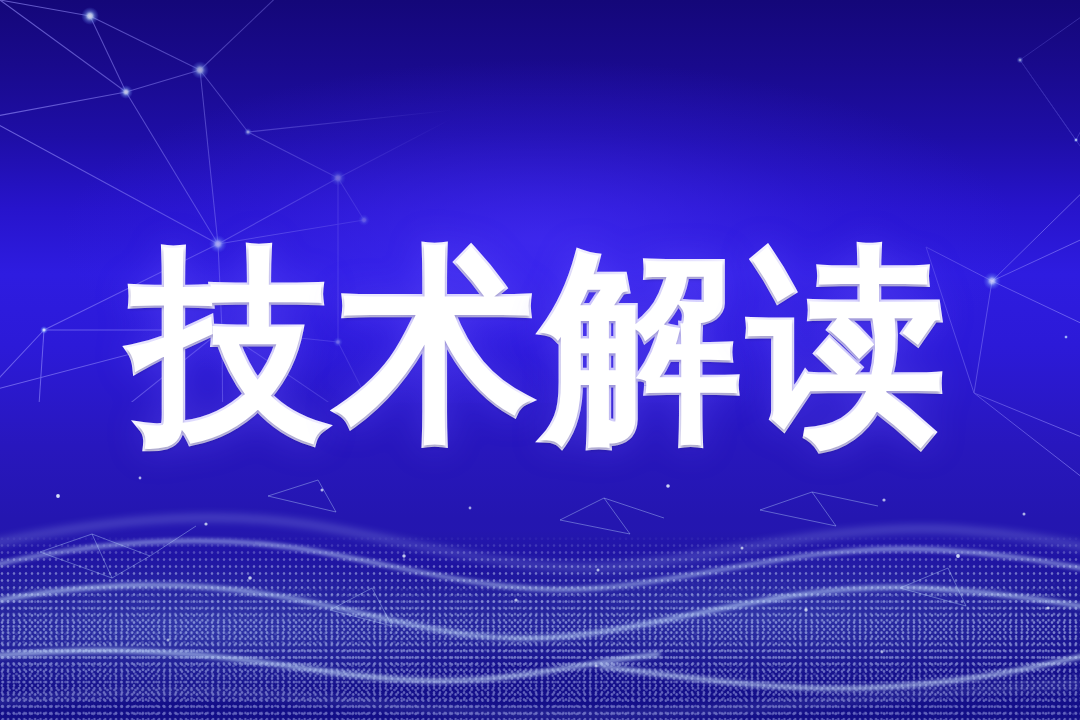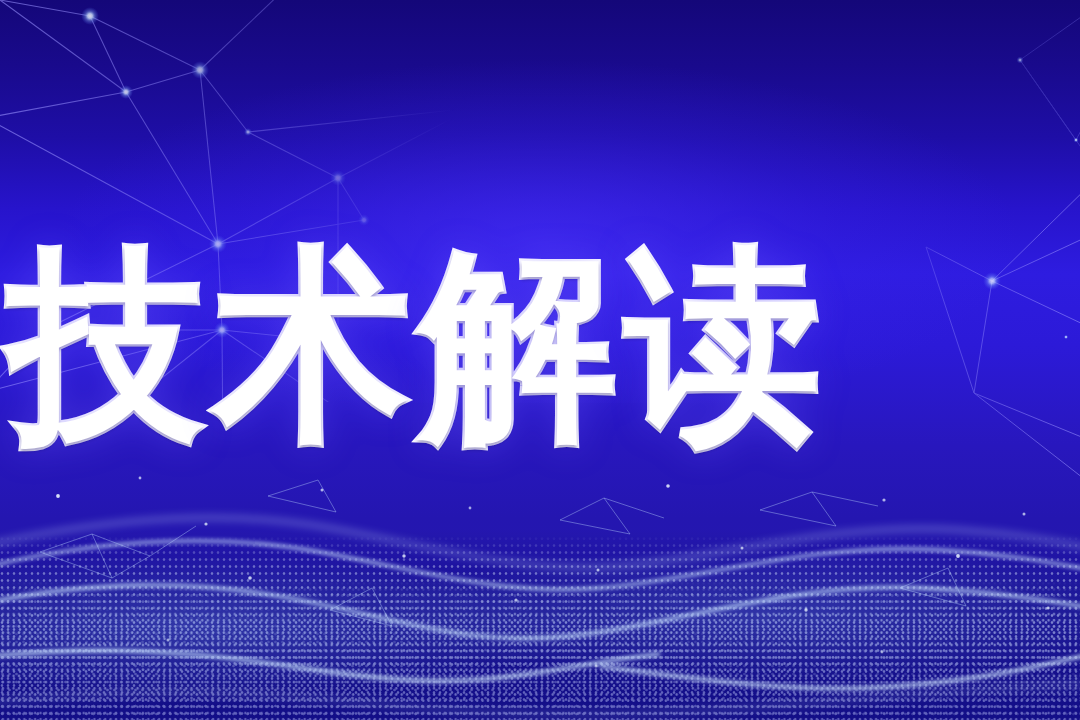--- a/index.html
+++ b/index.html
@@ -45,20 +45,21 @@
   #net-r {right:-26px; top:185px; width:210px; height:330px;}
 
   .edge{ stroke:#9a93ff; fill:none; }
   .edge.dim{ stroke:#7d78f2; }
 
   
   .headline{
     position:absolute;
     left:8px; right:0;
     top:248px;
+    text-align:center;
     color:#ffffff;
     font-size:196px;
     line-height:196px;
     font-weight:900;
     letter-spacing:10px;
     white-space:nowrap;
     -webkit-font-smoothing:antialiased;
     text-shadow:0 0 34px rgba(110,90,255,.42), 0 2px 3px rgba(10,4,70,.30);
     user-select:none;
   }

